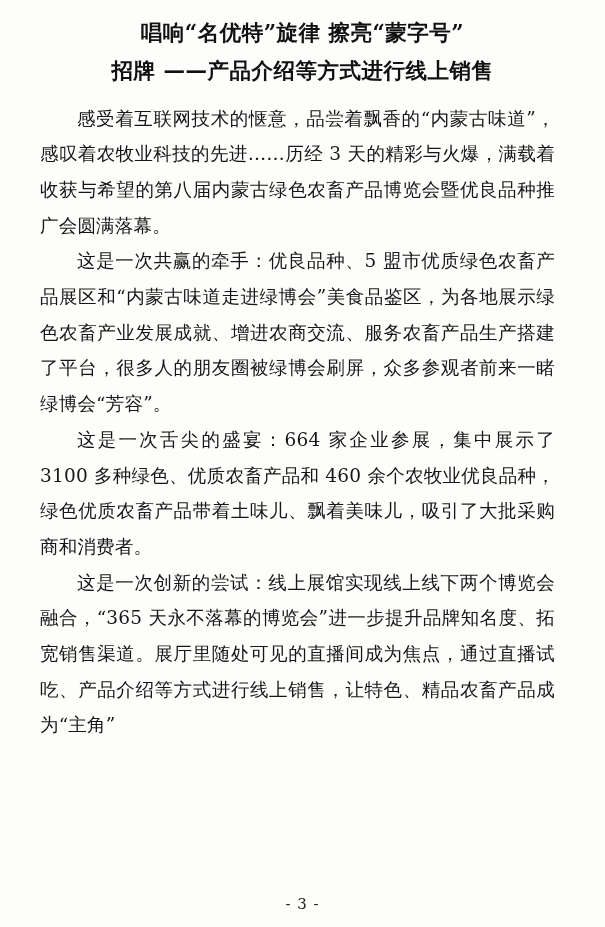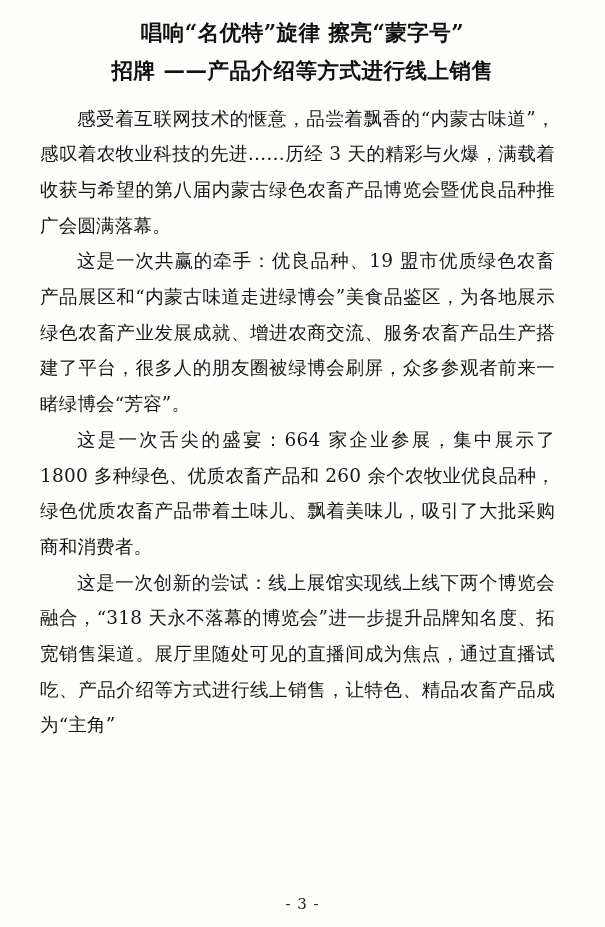--- a/index.html
+++ b/index.html
@@ -67,20 +67,20 @@
 
 <div class="page">
 
   <h1 class="doc-title">
     <span class="tline">唱响“名优特”旋律 擦亮“蒙字号”</span>
     <span class="tline">招牌 ——产品介绍等方式进行线上销售</span>
   </h1>
 
   <div class="body-block">
     <p class="para">感受着互联网技术的惬意，品尝着飘香的“内蒙古味道”，感叹着农牧业科技的先进……历经 3 天的精彩与火爆，满载着收获与希望的第八届内蒙古绿色农畜产品博览会暨优良品种推广会圆满落幕。</p>
-    <p class="para">这是一次共赢的牵手：优良品种、19 盟市优质绿色农畜产品展区和“内蒙古味道走进绿博会”美食品鉴区，为各地展示绿色农畜产业发展成就、增进农商交流、服务农畜产品生产搭建了平台，很多人的朋友圈被绿博会刷屏，众多参观者前来一睹绿博会“芳容”。</p>
-    <p class="para">这是一次舌尖的盛宴：664 家企业参展，集中展示了 1800 多种绿色、优质农畜产品和 260 余个农牧业优良品种，绿色优质农畜产品带着土味儿、飘着美味儿，吸引了大批采购商和消费者。</p>
-    <p class="para">这是一次创新的尝试：线上展馆实现线上线下两个博览会融合，“318 天永不落幕的博览会”进一步提升品牌知名度、拓宽销售渠道。展厅里随处可见的直播间成为焦点，通过直播试吃、产品介绍等方式进行线上销售，让特色、精品农畜产品成为“主角”</p>
+    <p class="para">这是一次共赢的牵手：优良品种、5 盟市优质绿色农畜产品展区和“内蒙古味道走进绿博会”美食品鉴区，为各地展示绿色农畜产业发展成就、增进农商交流、服务农畜产品生产搭建了平台，很多人的朋友圈被绿博会刷屏，众多参观者前来一睹绿博会“芳容”。</p>
+    <p class="para">这是一次舌尖的盛宴：664 家企业参展，集中展示了 3100 多种绿色、优质农畜产品和 460 余个农牧业优良品种，绿色优质农畜产品带着土味儿、飘着美味儿，吸引了大批采购商和消费者。</p>
+    <p class="para">这是一次创新的尝试：线上展馆实现线上线下两个博览会融合，“365 天永不落幕的博览会”进一步提升品牌知名度、拓宽销售渠道。展厅里随处可见的直播间成为焦点，通过直播试吃、产品介绍等方式进行线上销售，让特色、精品农畜产品成为“主角”</p>
   </div>
 
   <div class="page-number">- 3 -</div>
 
 </div>
 
 </body></html>

